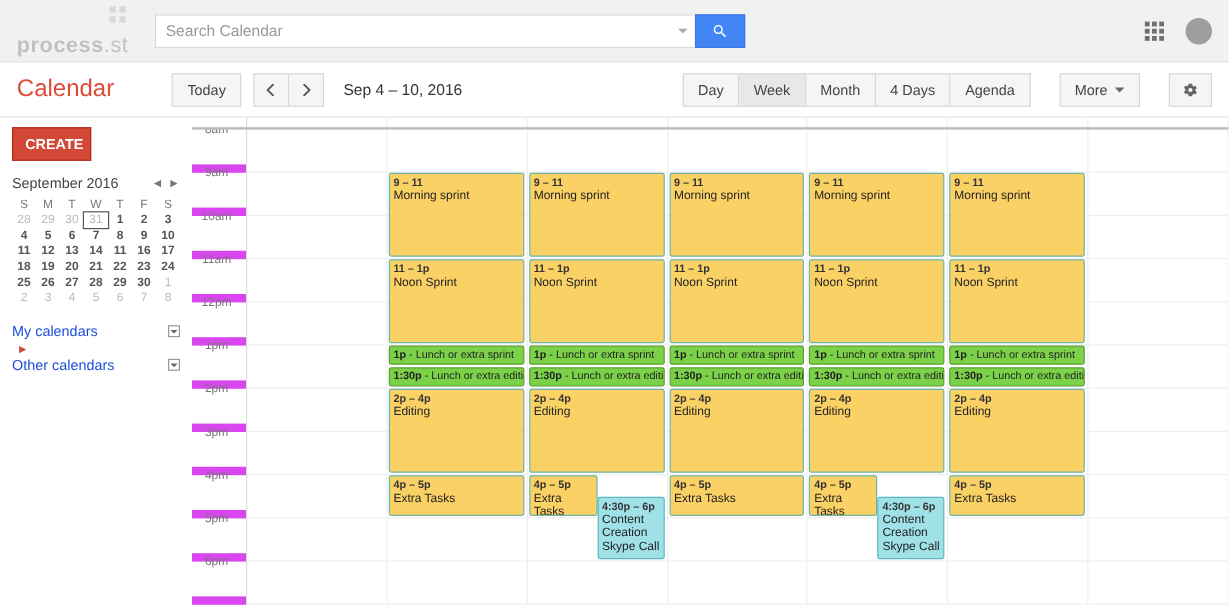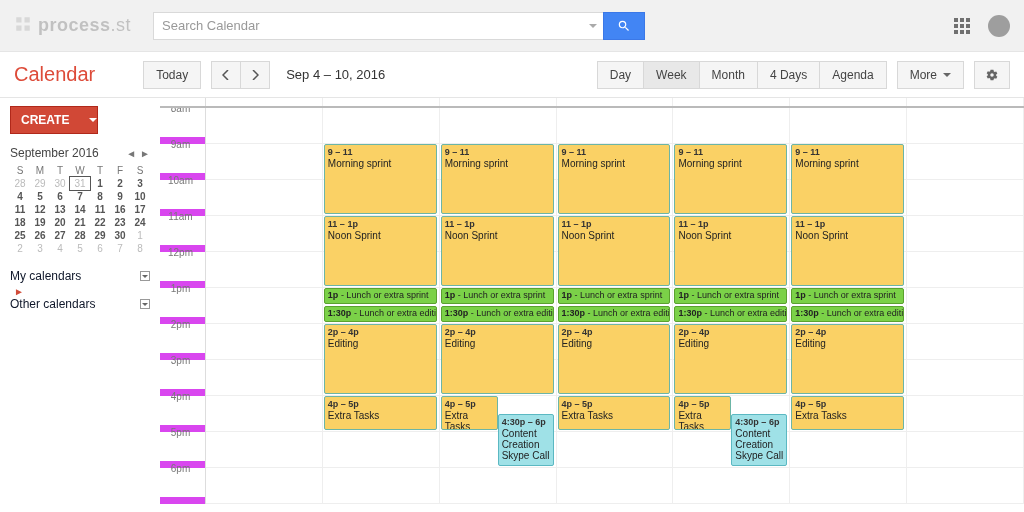--- a/index.html
+++ b/index.html
@@ -1,20 +1,20 @@
 <!DOCTYPE html>
 <html><head>
 <meta charset="utf-8">
 <style>
   * { box-sizing: border-box; font-family: Arial, sans-serif; }
   body { margin:0; background:#fff; width:1024px; height:512px; overflow:hidden; color:#222; }
   
   
   .topbar { background:#f1f1f1; height:52px; display:flex; align-items:center; padding:0 14px; border-bottom:1px solid #e5e5e5; }
-  .logo { display:flex; align-items:flex-start; gap:6px; opacity:.45; color:#888; font-weight:700; letter-spacing:.5px; font-size:18px; }
+  .logo { display:flex; align-items:flex-end; gap:6px; opacity:.45; color:#888; font-weight:700; letter-spacing:.5px; font-size:18px;flex-direction:column; }
   .logo svg { width:18px; height:18px; fill:#bbb; }
   .logo .st { font-weight:400; }
   .searchwrap { margin-left:22px; display:flex; }
   .searchbox { width:450px; height:28px; border:1px solid #d9d9d9; background:#fff; display:flex; align-items:center; padding:0 8px; font-size:13px; color:#999; border-right:none; position:relative; }
   .searchbox .carat { position:absolute; right:6px; top:11px; width:0; height:0; border-left:4px solid transparent; border-right:4px solid transparent; border-top:4px solid #aaa; }
   .searchbtn { width:42px; height:28px; background:#4285f4; display:flex; align-items:center; justify-content:center; border:1px solid #3b78e7; }
   .searchbtn svg { width:14px; height:14px; fill:#fff; }
   .topright { margin-left:auto; display:flex; align-items:center; gap:18px; }
   .apps-icon { width:16px; height:16px; display:grid; grid-template-columns:repeat(3,1fr); grid-template-rows:repeat(3,1fr); gap:2px; }
   .apps-icon span { background:#707070; }
@@ -22,44 +22,44 @@
   
   
   .toolbar { height:46px; display:flex; align-items:center; padding:0 14px; border-bottom:1px solid #e5e5e5; }
   .appname { color:#dd4b39; font-size:20px; margin-right:48px; }
   .btn { background:#f5f5f5; border:1px solid #d8d8d8; height:28px; padding:0 12px; font-size:12px; color:#444; display:flex; align-items:center; justify-content:center; cursor:pointer; }
   .btn.icon { padding:0 10px; }
   .btngroup { display:flex; }
   .btngroup .btn:not(:first-child){ border-left:none; }
   .toolbar .today{ margin-right:10px; }
   .toolbar .range { margin-left:16px; font-size:13px; color:#333; }
-  .toolbar .right { margin-left:auto; display:flex; gap:10px; align-items:flex-end; }
+  .toolbar .right { margin-left:auto; display:flex; gap:24px; align-items:flex-end; }
   .btn.active { background:#e8e8e8; }
   .btn .tri { margin-left:6px; width:0; height:0; border-left:4px solid transparent; border-right:4px solid transparent; border-top:4px solid #666; }
   .gear { width:14px; height:14px; }
   
   
   .main { display:flex; height:calc(512px - 52px - 46px); }
   .sidebar { width:160px; padding:8px 10px 0 10px; font-size:12px; color:#333; }
-  .create { background:#d14836; color:#fff; font-size:12px; font-weight:bold; height:28px; padding:0 10px; display:flex; align-items:center; border:1px solid #b0281a; gap:10px; cursor:pointer; width:88px; justify-content:space-between; }
+  .create { background:#d14836; color:#fff; font-size:12px; font-weight:bold; height:28px; padding:0 10px; display:flex; align-items:center; border:1px solid #b0281a; gap:10px; cursor:pointer; width:66px; justify-content:space-between; }
   .create .sep { width:1px; height:16px; background:rgba(255,255,255,.35); }
   .create .tri { width:0; height:0; border-left:4px solid transparent; border-right:4px solid transparent; border-top:4px solid #fff; }
   
   .mini { margin-top:12px; }
   .mini-head { display:flex; align-items:center; justify-content:space-between; font-size:12px; color:#444; margin-bottom:4px; }
   .mini-head .navs { display:flex; gap:4px; }
   .mini-head .nav { font-size:10px; color:#777; cursor:pointer; }
   .mini table { border-collapse:collapse; width:100%; font-size:10px; color:#555; }
   .mini th { font-weight:normal; color:#777; padding:1px 0; }
   .mini td { text-align:center; padding:1px 0; cursor:pointer; }
   .mini td.dim { color:#bbb; }
   .mini td.boxed { outline:1px solid #555; }
   .mini td.bold { font-weight:bold; }
   
-  .cal-list { margin-top:14px; display:flex; align-items:center; justify-content:space-between; color:#0f172a; cursor:pointer; }
+  .cal-list { margin-top:14px; display:flex; align-items:center; justify-content:space-between; color:#1d4ed8; cursor:pointer; }
   .cal-list .box { width:10px; height:10px; border:1px solid #999; display:flex; align-items:center; justify-content:center; }
   .cal-list .box .t { width:0;height:0;border-left:3px solid transparent;border-right:3px solid transparent;border-top:3px solid #666;}
   
   
   .calwrap { flex:1; display:flex; flex-direction:column; overflow:hidden; position:relative; }
   .dayhead { display:flex; border-bottom:1px solid #ddd; }
   .dayhead .tzcol { width:46px; font-size:9px; color:#777; display:flex; align-items:flex-end; justify-content:flex-end; padding:0 4px 2px 0; border-right:1px solid #ddd; }
   .dayhead .dcol { flex:1; text-align:center; font-size:12px; color:#444; padding:4px 0; border-right:1px solid #eee; }
   .allday { display:flex; border-bottom:2px solid #bababa; height:10px; }
   .allday .tzcol { width:46px; border-right:1px solid #ddd; }

